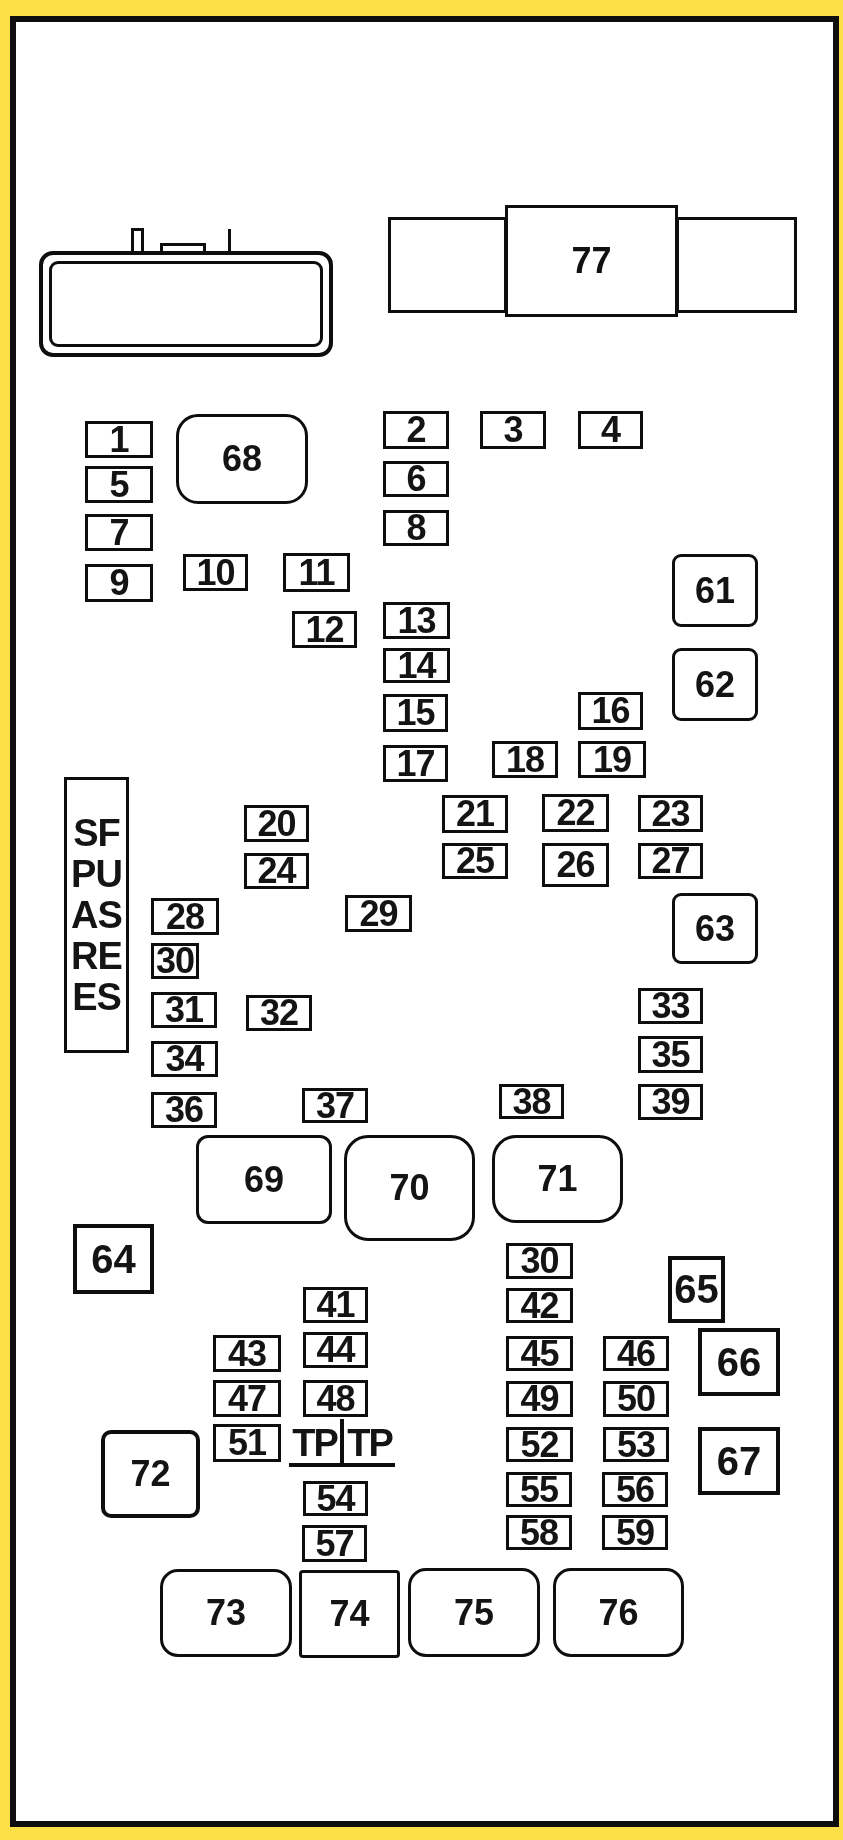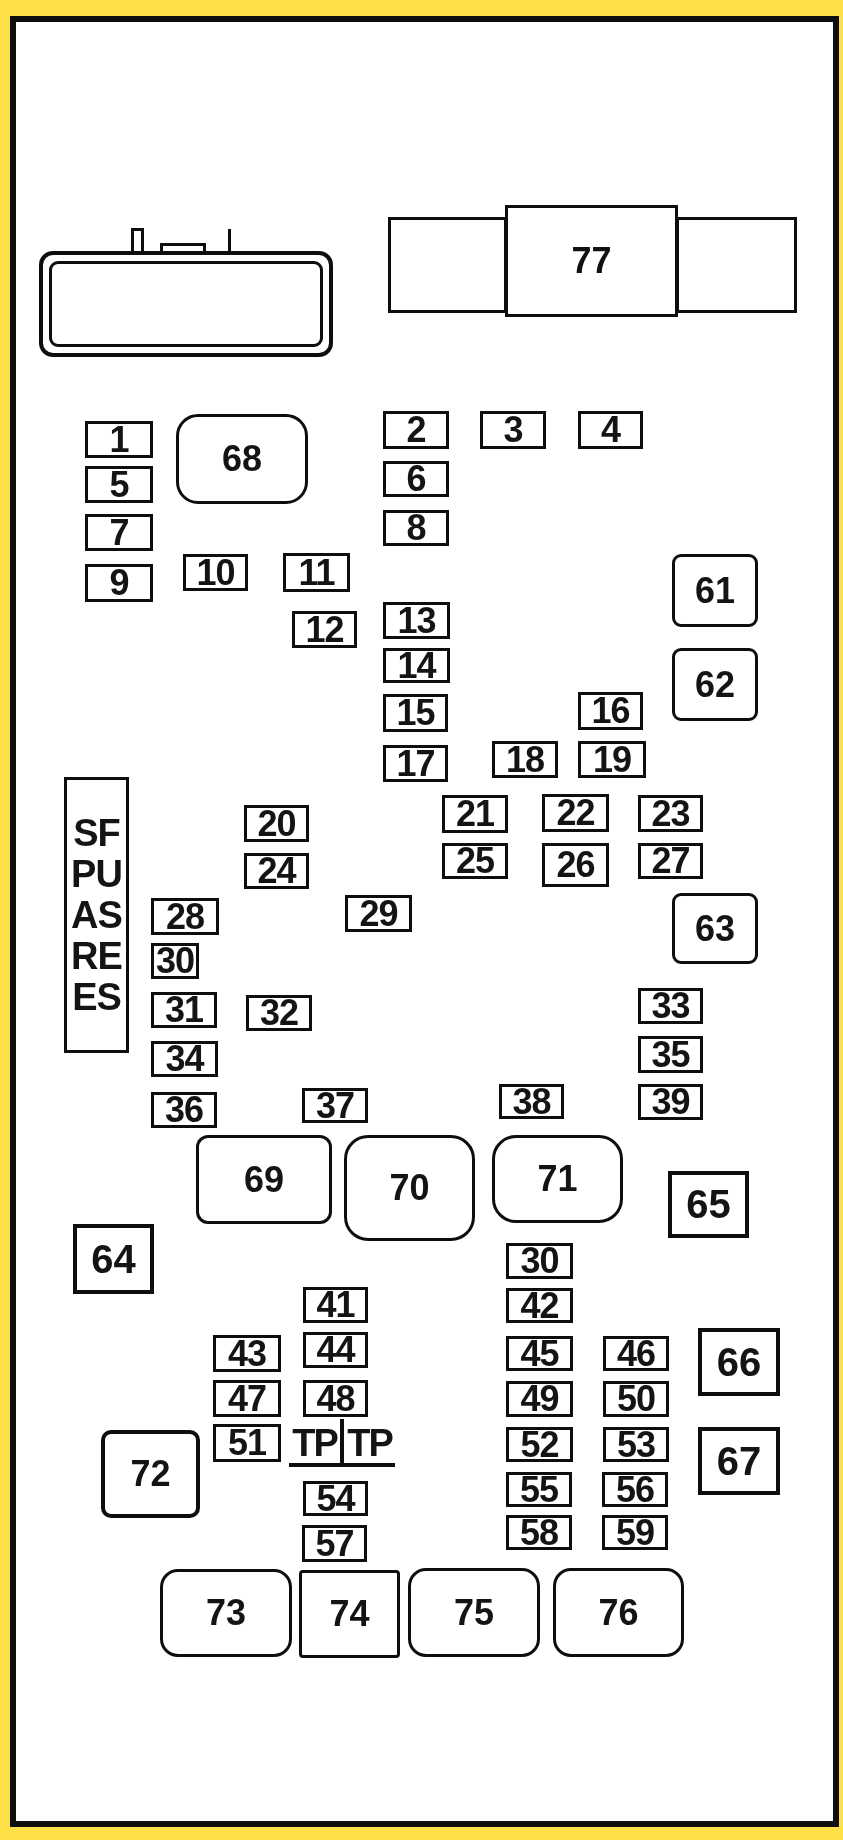--- a/index.html
+++ b/index.html
@@ -162,16 +162,16 @@
   <div class="box lg" style="left:196px;top:1135px;width:136px;height:89px;border-radius:12px">69</div>
   <div class="box lg" style="left:344px;top:1135px;width:131px;height:106px;border-radius:24px">70</div>
   <div class="box lg" style="left:492px;top:1135px;width:131px;height:88px;border-radius:24px">71</div>
   <div class="box lg" style="left:101px;top:1430px;width:99px;height:88px;border-radius:10px;border-width:4px">72</div>
   <div class="box lg" style="left:160px;top:1569px;width:132px;height:88px;border-radius:18px">73</div>
   <div class="box lg" style="left:299px;top:1570px;width:101px;height:88px;border-radius:4px">74</div>
   <div class="box lg" style="left:408px;top:1568px;width:132px;height:89px;border-radius:18px">75</div>
   <div class="box lg" style="left:553px;top:1568px;width:131px;height:89px;border-radius:18px">76</div>
 
   <div class="box sq" style="left:73px;top:1224px;width:81px;height:70px">64</div>
-  <div class="box sq" style="left:668px;top:1171px;width:81px;height:67px">65</div>
+  <div class="box sq" style="left:668px;top:1256px;width:57px;height:67px">65</div>
   <div class="box sq" style="left:698px;top:1328px;width:82px;height:68px">66</div>
   <div class="box sq" style="left:698px;top:1427px;width:82px;height:68px">67</div>
 </div>
 
 </body></html>

